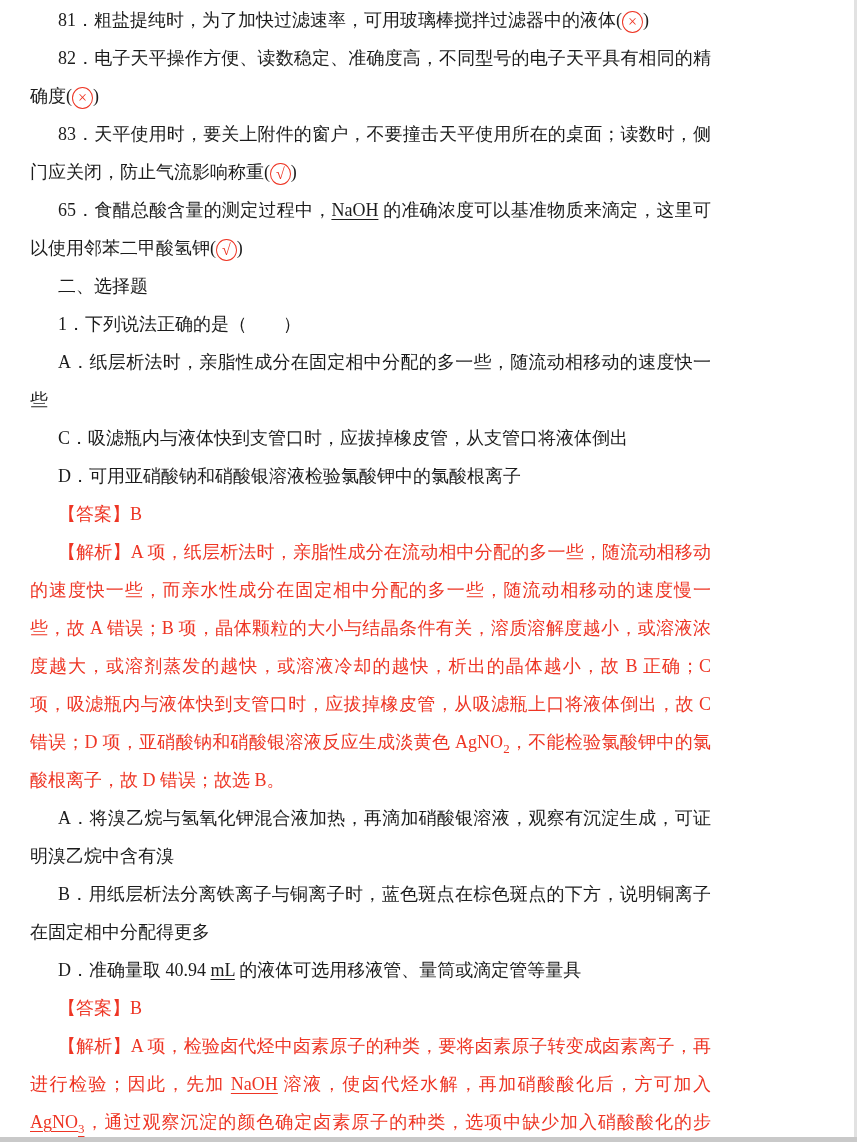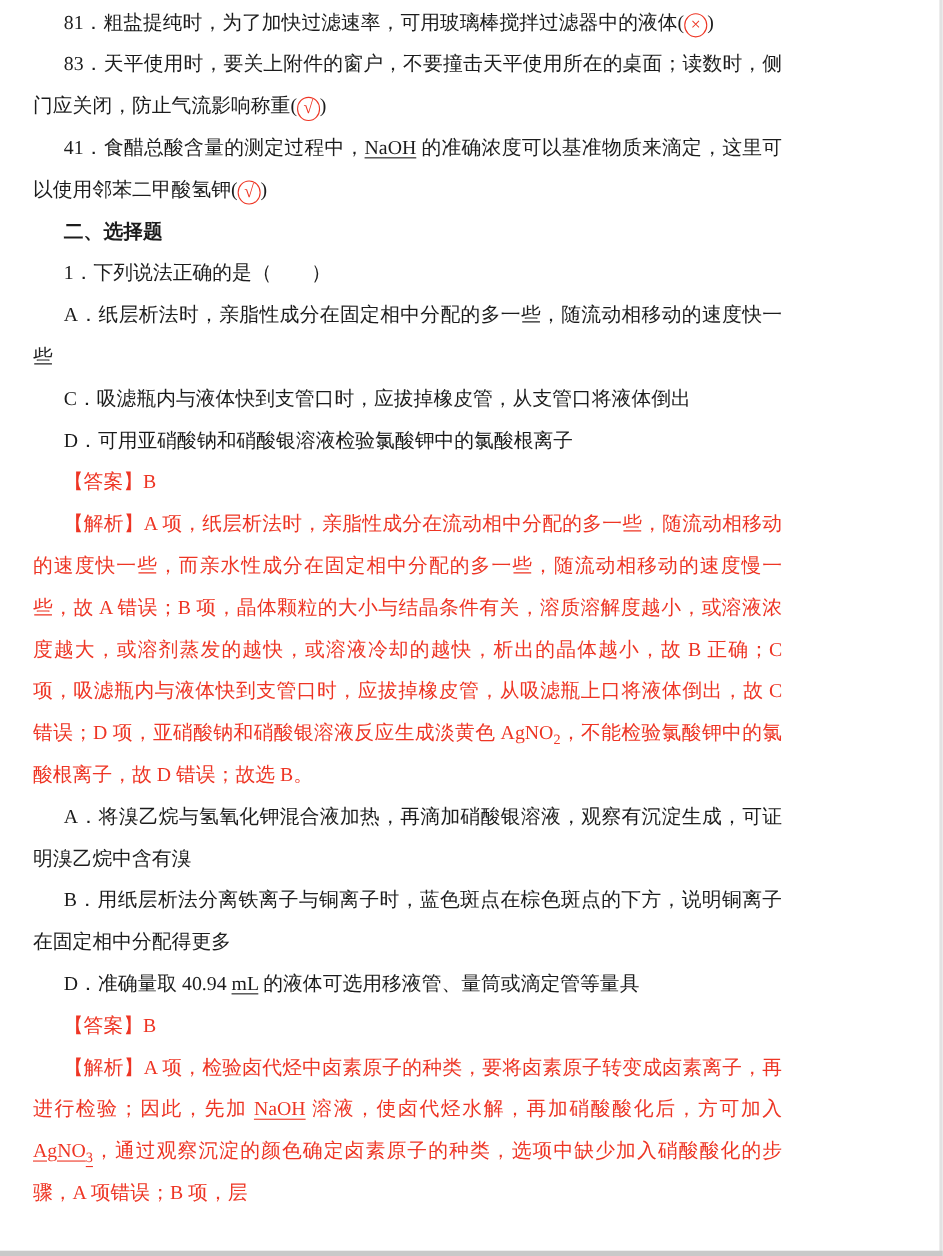--- a/index.html
+++ b/index.html
@@ -19,21 +19,21 @@
   .doc{
     width:741px;height:1142px;
     padding:1px 30px 0 30px;
     font-size:18px;
     line-height:38px;
     color:var(--text-color);
     text-align:justify;
     overflow:hidden;
   }
   .para{text-indent:28px;margin:0;}
-  .para.bold{font-weight:bold;}
+  .para.bold{font-weight:normal;}
   .para.red{color:var(--red-color);}
   .s-mark{
     color:var(--red-color);
     border:1.5px solid var(--red-color);
     border-radius:50%;
     display:inline-block;
     text-indent:0;
     line-height:19px;
     padding:0 5px 1px 5px;
     font-size:16px;
@@ -48,22 +48,23 @@
   .page-edge-bottom{
     position:absolute;left:0;bottom:0;width:857px;height:5px;
     background:#c9c9c9;
   }
 </style>
 </head>
 <body>
 
 <main class="doc">
     <p class="para"><span>81．粗盐提纯时，为了加快过滤速率，可用玻璃棒搅拌过滤器中的液体(</span><span class="s-mark">×</span><span>)</span></p>
+    <p class="para"><span>82．电子天平操作方便、读数稳定、准确度高，不同型号的电子天平具有相同的精确度(</span><span class="s-mark">×</span><span>)</span></p>
     <p class="para"><span>83．天平使用时，要关上附件的窗户，不要撞击天平使用所在的桌面；读数时，侧门应关闭，防止气流影响称重(</span><span class="s-mark">√</span><span>)</span></p>
-    <p class="para"><span>41．食醋总酸含量的测定过程中，</span><span class="s-u">NaOH</span><span> 的准确浓度可以基准物质来滴定，这里可以使用邻苯二甲酸氢钾(</span><span class="s-mark">√</span><span>)</span></p>
+    <p class="para"><span>65．食醋总酸含量的测定过程中，</span><span class="s-u">NaOH</span><span> 的准确浓度可以基准物质来滴定，这里可以使用邻苯二甲酸氢钾(</span><span class="s-mark">√</span><span>)</span></p>
     <p class="para bold"><span>二、选择题</span></p>
     <p class="para"><span>1．下列说法正确的是（　　）</span></p>
     <p class="para"><span>A．纸层析法时，亲脂性成分在固定相中分配的多一些，随流动相移动的速度快一些</span></p>
     <p class="para"><span>C．吸滤瓶内与液体快到支管口时，应拔掉橡皮管，从支管口将液体倒出</span></p>
     <p class="para"><span>D．可用亚硝酸钠和硝酸银溶液检验氯酸钾中的氯酸根离子</span></p>
     <p class="para red"><span>【答案】B</span></p>
     <p class="para red"><span>【解析】A 项，纸层析法时，亲脂性成分在流动相中分配的多一些，随流动相移动的速度快一些，而亲水性成分在固定相中分配的多一些，随流动相移动的速度慢一些，故 A 错误；B 项，晶体颗粒的大小与结晶条件有关，溶质溶解度越小，或溶液浓度越大，或溶剂蒸发的越快，或溶液冷却的越快，析出的晶体越小，故 B 正确；C 项，吸滤瓶内与液体快到支管口时，应拔掉橡皮管，从吸滤瓶上口将液体倒出，故 C 错误；D 项，亚硝酸钠和硝酸银溶液反应生成淡黄色 AgNO</span><span class="s-sub">2</span><span>，不能检验氯酸钾中的氯酸根离子，故 D 错误；故选 B。</span></p>
     <p class="para"><span>A．将溴乙烷与氢氧化钾混合液加热，再滴加硝酸银溶液，观察有沉淀生成，可证明溴乙烷中含有溴</span></p>
     <p class="para"><span>B．用纸层析法分离铁离子与铜离子时，蓝色斑点在棕色斑点的下方，说明铜离子在固定相中分配得更多</span></p>
     <p class="para"><span>D．准确量取 40.94 </span><span class="s-u">mL</span><span> 的液体可选用移液管、量筒或滴定管等量具</span></p>

